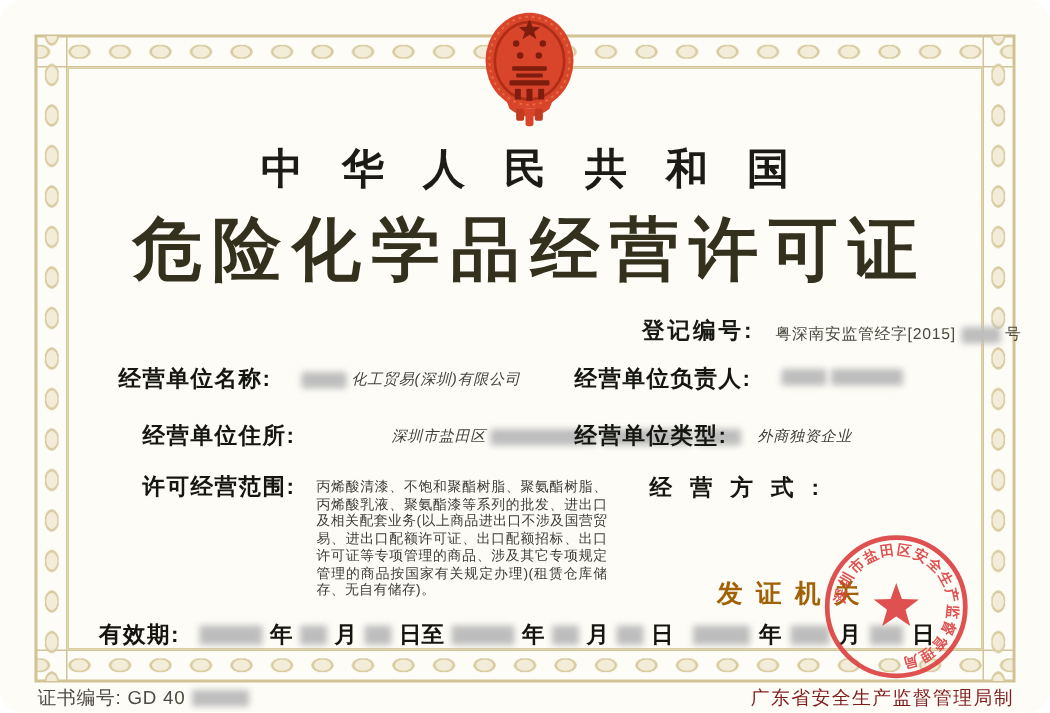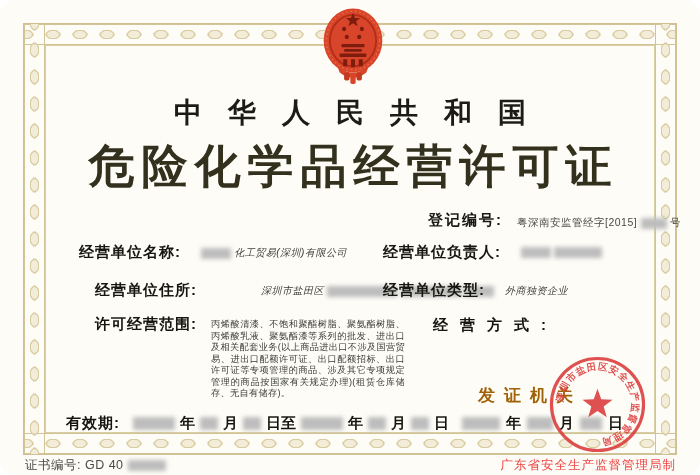--- a/index.html
+++ b/index.html
@@ -98,21 +98,21 @@
   .blur{display:inline-block;height:11px;background:#bdbdbd;border-radius:1px;
         filter:blur(2.2px);vertical-align:middle;}
   .blur.h14{height:13px;}
   .w18{width:18px;}.w22{width:22px;}.w26{width:26px;}.w30{width:30px;}
   .w38{width:38px;}.w42{width:42px;}.w48{width:48px;}
   .w60{width:60px;}.w70{width:70px;}
 
   
   .footer-left{position:absolute;top:457px;left:25px;font-size:12.5px;color:#4c4a40;
     letter-spacing:.5px;z-index:4;filter:blur(.3px);}
-  .footer-right{position:absolute;top:457px;right:24px;font-size:12.5px;color:#ef4444;
+  .footer-right{position:absolute;top:457px;right:24px;font-size:12.5px;color:#7f1d1d;
     letter-spacing:1px;z-index:4;filter:blur(.3px);}
 </style>
 </head>
 <body>
 
 <div class="cert">
 
   <div class="frame">
     <div class="band band-h band-top"></div>
     <div class="band band-h band-bottom"></div>

